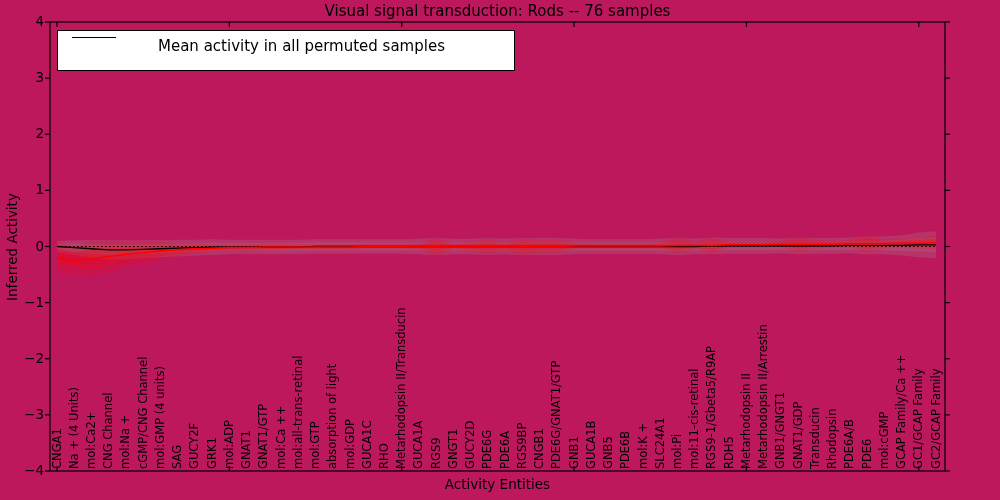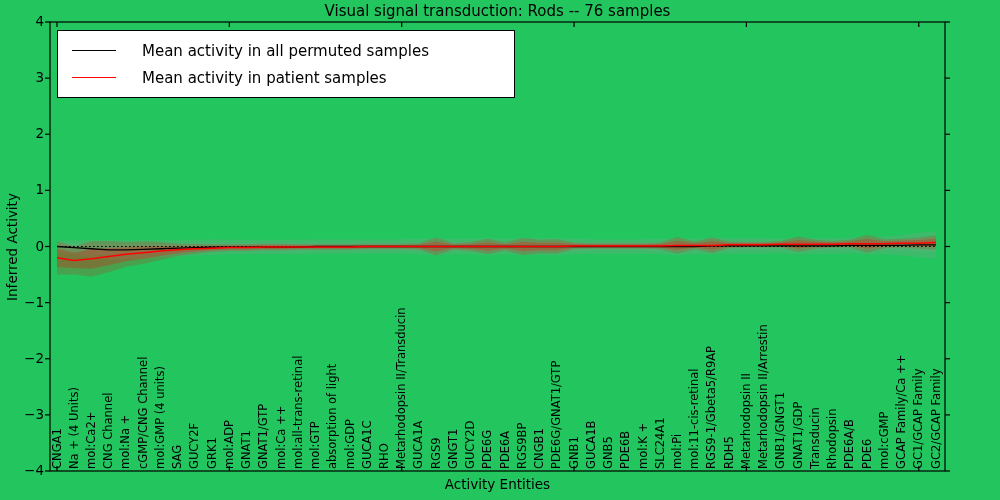--- a/index.html
+++ b/index.html
@@ -1,33 +1,33 @@
 <!DOCTYPE html>
 <html><head>
 <meta charset="utf-8">
 <style>
   html,body{margin:0;padding:0;background:#ffffff;}
   #figure{
-    position:relative;width:1000px;height:500px;background:#22c55e;
+    position:relative;width:1000px;height:500px;background:#be185d;
     font-family:"DejaVu Sans","Liberation Sans",sans-serif;color:#000;
     overflow:hidden;
   }
   .title{position:absolute;left:50px;top:2px;width:895px;text-align:center;font-size:15px;}
   .xlabel{position:absolute;left:50px;top:476px;width:895px;text-align:center;font-size:13.5px;}
   .ylabel{position:absolute;left:12px;top:247px;transform:translate(-50%,-50%) rotate(-90deg);
           white-space:nowrap;font-size:13.5px;}
   #plot-svg{position:absolute;left:0;top:0;}
   .ytick-label{position:absolute;width:32px;left:12px;text-align:right;font-size:13.5px;line-height:14px;}
   .xtick-label{position:absolute;font-size:11.5px;line-height:11px;white-space:nowrap;
                transform-origin:0 0;transform:rotate(-90deg);}
   #legend{
     position:absolute;left:57px;top:30px;width:458px;box-sizing:border-box;
     border:1.4px solid #000;background:#ffffff;padding:6px 14px;
   }
-  .legend-row{display:flex;align-items:center;height:27px;}
+  .legend-row{display:flex;height:27px;gap:16px;}
   .legend-line{width:44px;height:0;border-top:1.7px solid #000;margin-right:26px;flex:none;}
   .legend-text{font-size:15px;white-space:nowrap;}
 </style>
 </head>
 <body>
 
 <div id="figure">
   <svg id="plot-svg" width="1000" height="500" viewBox="0 0 1000 500">
       <polygon points="57,240.8875 74.23529411764706,240.32625 91.47058823529412,239.765 108.70588235294117,240.32625 125.94117647058823,240.32625 143.1764705882353,240.32625 160.41176470588235,240.32625 177.6470588235294,239.765 194.88235294117646,239.765 212.11764705882354,239.20375 229.35294117647058,239.765 246.58823529411762,239.765 263.8235294117647,239.765 281.05882352941177,239.765 298.2941176470588,239.765 315.52941176470586,239.20375 332.7647058823529,239.20375 350,239.20375 367.2352941176471,239.20375 384.4705882352941,239.20375 401.70588235294116,239.20375 418.94117647058823,238.6425 436.17647058823525,238.08125 453.4117647058823,238.6425 470.6470588235294,238.6425 487.88235294117646,238.08125 505.11764705882354,238.6425 522.3529411764705,238.08125 539.5882352941176,238.08125 556.8235294117646,238.08125 574.0588235294117,238.6425 591.2941176470588,239.20375 608.5294117647059,239.20375 625.7647058823529,239.20375 643,239.20375 660.2352941176471,238.6425 677.4705882352941,238.08125 694.7058823529411,238.6425 711.9411764705882,237.52 729.1764705882352,238.08125 746.4117647058823,238.08125 763.6470588235294,238.08125 780.8823529411765,238.6425 798.1176470588235,237.52 815.3529411764705,238.08125 832.5882352941176,238.08125 849.8235294117646,237.52 867.0588235294117,236.3975 884.2941176470588,236.3975 901.5294117647059,235.275 918.7647058823529,232.46875 936,231.34625 936,258.28625 918.7647058823529,257.16375 901.5294117647059,255.48 884.2941176470588,254.3575 867.0588235294117,254.3575 849.8235294117646,253.235 832.5882352941176,253.79625 815.3529411764705,253.79625 798.1176470588235,254.3575 780.8823529411765,253.235 763.6470588235294,253.79625 746.4117647058823,253.79625 729.1764705882352,253.79625 711.9411764705882,254.3575 694.7058823529411,254.3575 677.4705882352941,254.91875 660.2352941176471,254.3575 643,253.79625 625.7647058823529,253.79625 608.5294117647059,253.79625 591.2941176470588,253.79625 574.0588235294117,254.3575 556.8235294117646,254.91875 539.5882352941176,254.91875 522.3529411764705,254.91875 505.11764705882354,254.3575 487.88235294117646,254.91875 470.6470588235294,254.3575 453.4117647058823,254.3575 436.17647058823525,254.91875 418.94117647058823,254.3575 401.70588235294116,253.79625 384.4705882352941,253.79625 367.2352941176471,253.79625 350,253.79625 332.7647058823529,253.79625 315.52941176470586,253.79625 298.2941176470588,254.3575 281.05882352941177,254.3575 263.8235294117647,254.3575 246.58823529411762,254.3575 229.35294117647058,254.3575 212.11764705882354,254.91875 194.88235294117646,255.48 177.6470588235294,256.6025 160.41176470588235,257.16375 143.1764705882353,258.28625 125.94117647058823,259.40875 108.70588235294117,259.40875 91.47058823529412,257.725 74.23529411764706,254.91875 57,252.1125" fill="#999999" fill-opacity="0.22" stroke="none"></polygon>
       <polygon points="57,243.413125 74.23529411764706,243.6095625 91.47058823529412,243.806 108.70588235294117,244.6198125 125.94117647058823,244.6198125 143.1764705882353,244.36725 160.41176470588235,244.1146875 177.6470588235294,243.5534375 194.88235294117646,243.300875 212.11764705882354,242.739625 229.35294117647058,243.0483125 246.58823529411762,243.0483125 263.8235294117647,243.0483125 281.05882352941177,243.0483125 298.2941176470588,243.0483125 315.52941176470586,242.4870625 332.7647058823529,242.4870625 350,242.4870625 367.2352941176471,242.4870625 384.4705882352941,242.4870625 401.70588235294116,242.4870625 418.94117647058823,242.178375 436.17647058823525,241.8696875 453.4117647058823,242.178375 470.6470588235294,242.178375 487.88235294117646,241.8696875 505.11764705882354,242.178375 522.3529411764705,241.8696875 539.5882352941176,241.8696875 556.8235294117646,241.8696875 574.0588235294117,242.178375 591.2941176470588,242.4870625 608.5294117647059,242.4870625 625.7647058823529,242.4870625 643,242.4870625 660.2352941176471,242.178375 677.4705882352941,241.8696875 694.7058823529411,242.178375 711.9411764705882,241.3084375 729.1764705882352,241.617125 746.4117647058823,241.617125 763.6470588235294,241.617125 780.8823529411765,241.9258125 798.1176470588235,241.3084375 815.3529411764705,241.617125 832.5882352941176,241.617125 849.8235294117646,241.055875 867.0588235294117,240.4385 884.2941176470588,240.4385 901.5294117647059,239.821125 918.7647058823529,238.025125 936,237.40775 936,252.22475 918.7647058823529,251.607375 901.5294117647059,250.933875 884.2941176470588,250.3165 867.0588235294117,250.3165 849.8235294117646,249.699125 832.5882352941176,250.260375 815.3529411764705,250.260375 798.1176470588235,250.5690625 780.8823529411765,249.9516875 763.6470588235294,250.260375 746.4117647058823,250.260375 729.1764705882352,250.260375 711.9411764705882,250.5690625 694.7058823529411,250.821625 677.4705882352941,251.1303125 660.2352941176471,250.821625 643,250.5129375 625.7647058823529,250.5129375 608.5294117647059,250.5129375 591.2941176470588,250.5129375 574.0588235294117,250.821625 556.8235294117646,251.1303125 539.5882352941176,251.1303125 522.3529411764705,251.1303125 505.11764705882354,250.821625 487.88235294117646,251.1303125 470.6470588235294,250.821625 453.4117647058823,250.821625 436.17647058823525,251.1303125 418.94117647058823,250.821625 401.70588235294116,250.5129375 384.4705882352941,250.5129375 367.2352941176471,250.5129375 350,250.5129375 332.7647058823529,250.5129375 315.52941176470586,250.5129375 298.2941176470588,251.0741875 281.05882352941177,251.0741875 263.8235294117647,251.0741875 246.58823529411762,251.0741875 229.35294117647058,251.0741875 212.11764705882354,251.382875 194.88235294117646,251.944125 177.6470588235294,252.8140625 160.41176470588235,253.3753125 143.1764705882353,254.24525 125.94117647058823,255.1151875 108.70588235294117,255.1151875 91.47058823529412,253.684 74.23529411764706,251.6354375 57,249.586875" fill="#999999" fill-opacity="0.18" stroke="none"></polygon>
@@ -134,18 +134,14 @@
       <span class="xtick-label" style="left: 878.794px; top: 469px;">mol:cGMP</span>
       <span class="xtick-label" style="left: 896.029px; top: 469px;">GCAP Family/Ca ++</span>
       <span class="xtick-label" style="left: 913.265px; top: 469px;">GC1/GCAP Family</span>
       <span class="xtick-label" style="left: 930.5px; top: 469px;">GC2/GCAP Family</span>
     </div>
   <div id="legend">
       <div class="legend-row">
         <span class="legend-line" style="border-top-color: rgb(0, 0, 0);"></span>
         <span class="legend-text">Mean activity in all permuted samples</span>
       </div>
-      <div class="legend-row">
-        <span class="legend-line" style="border-top-color: rgb(255, 0, 0);"></span>
-        <span class="legend-text">Mean activity in patient samples</span>
-      </div>
     </div>
 </div>
 
 </body></html>

